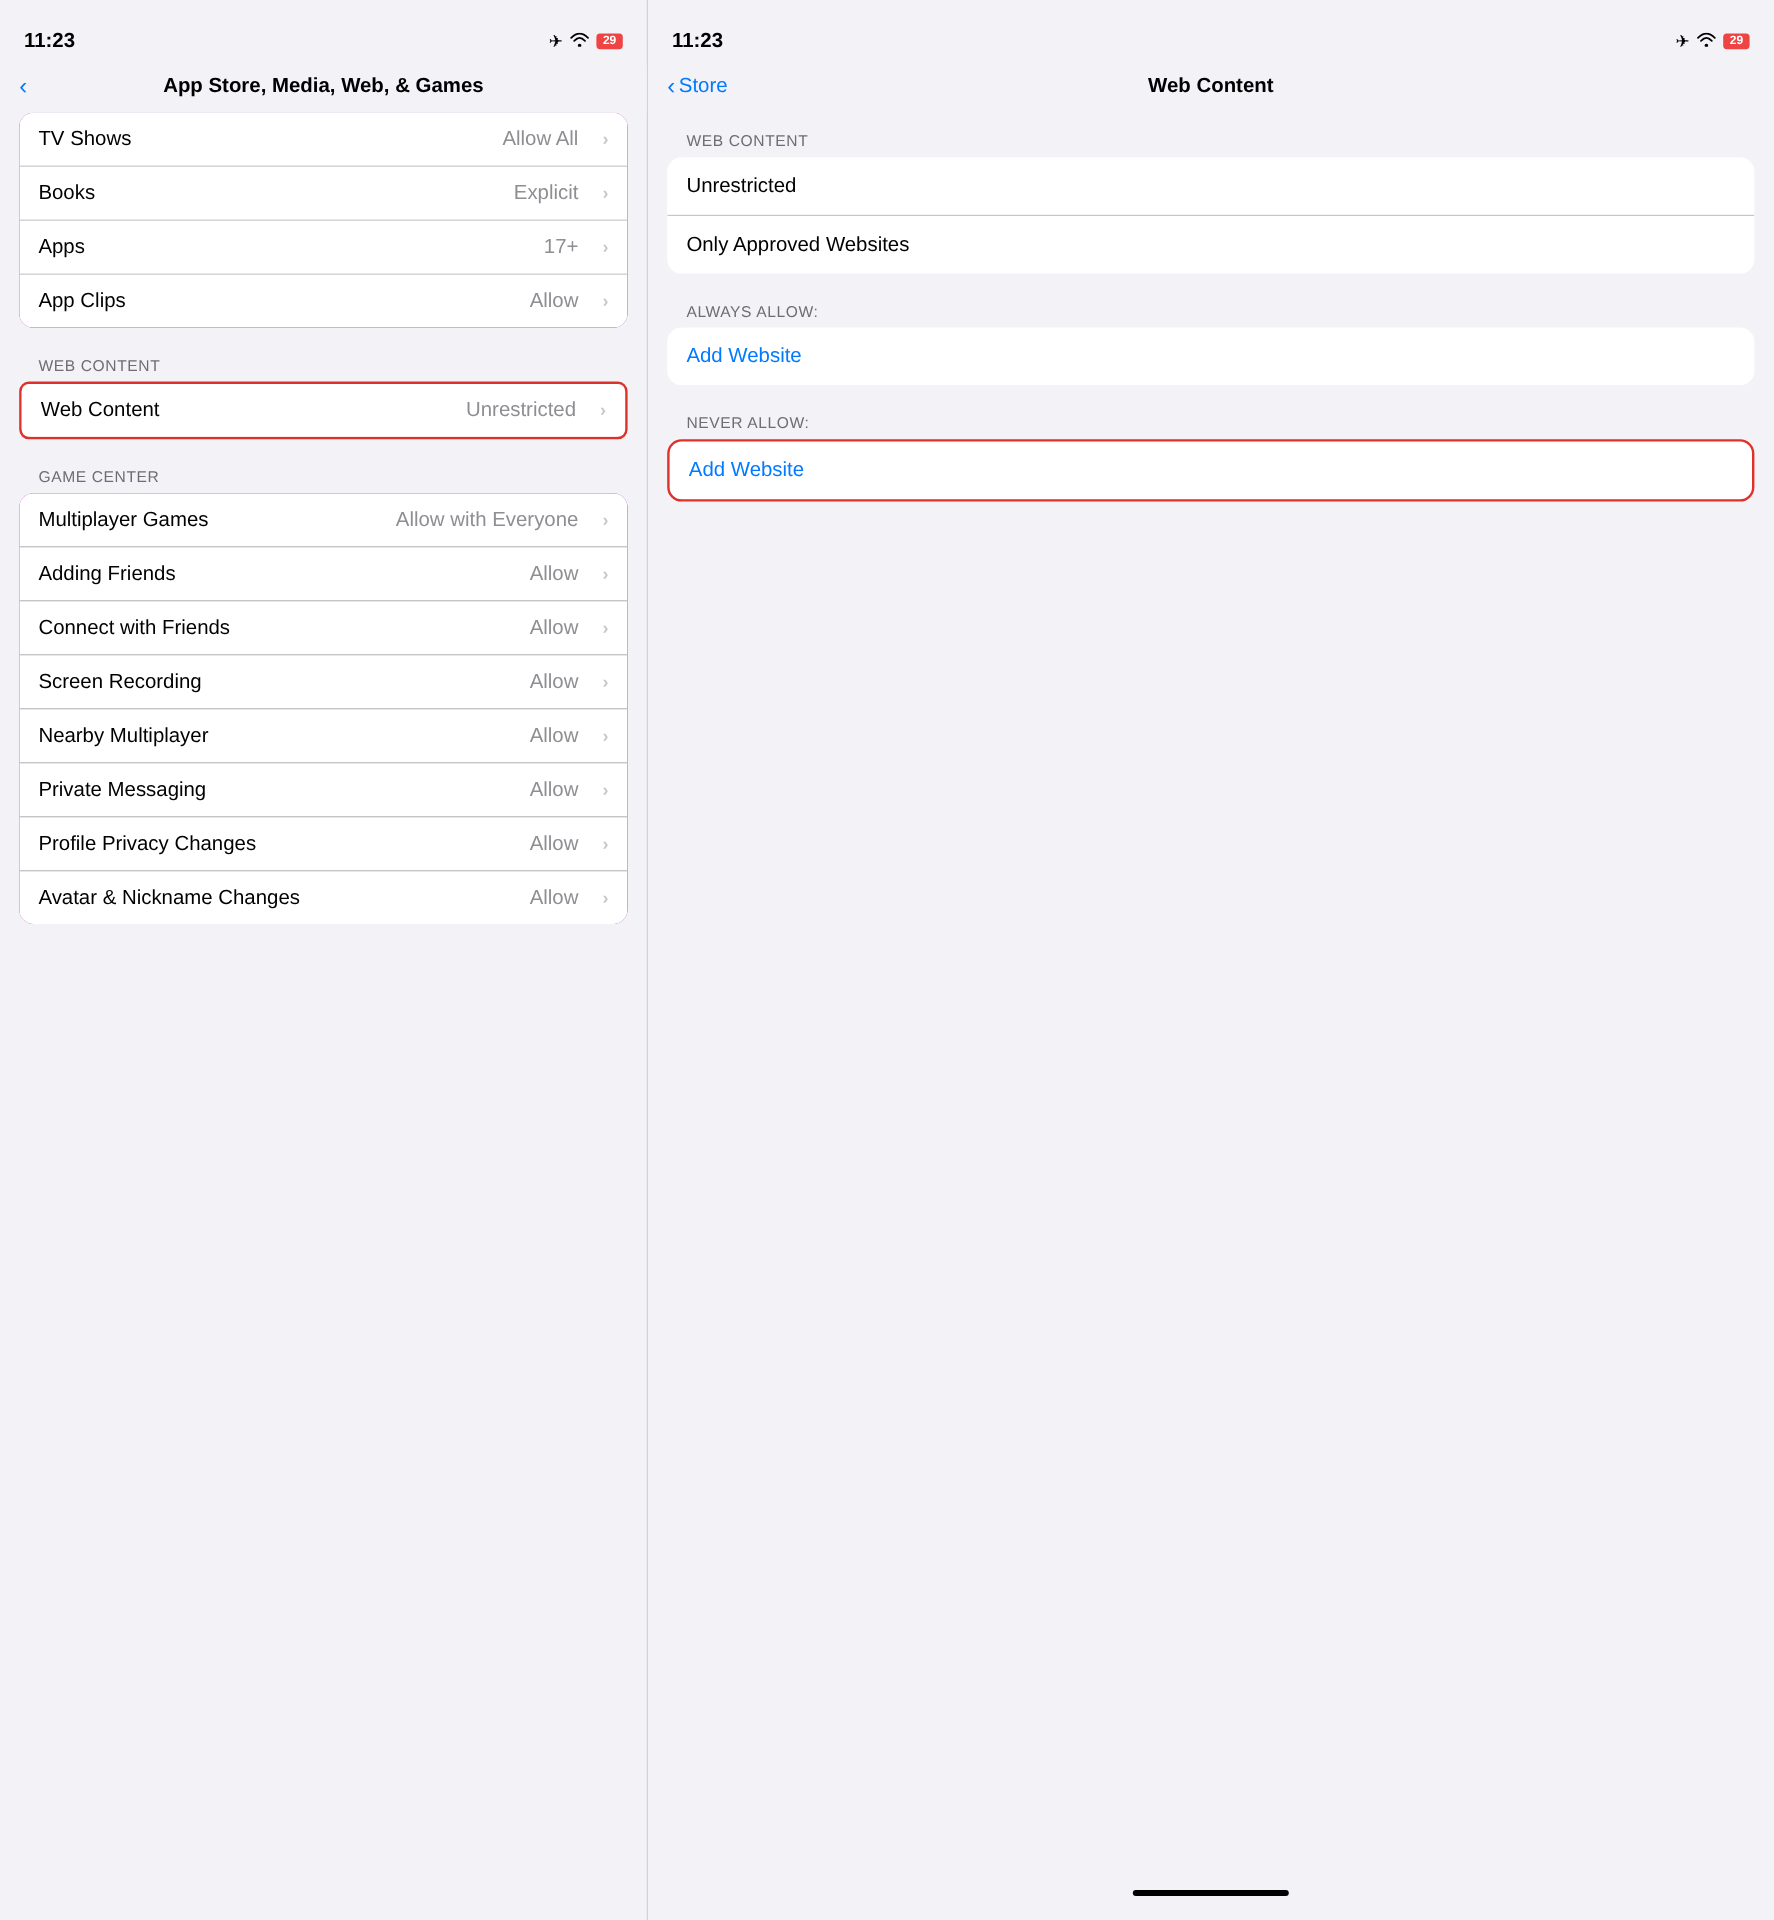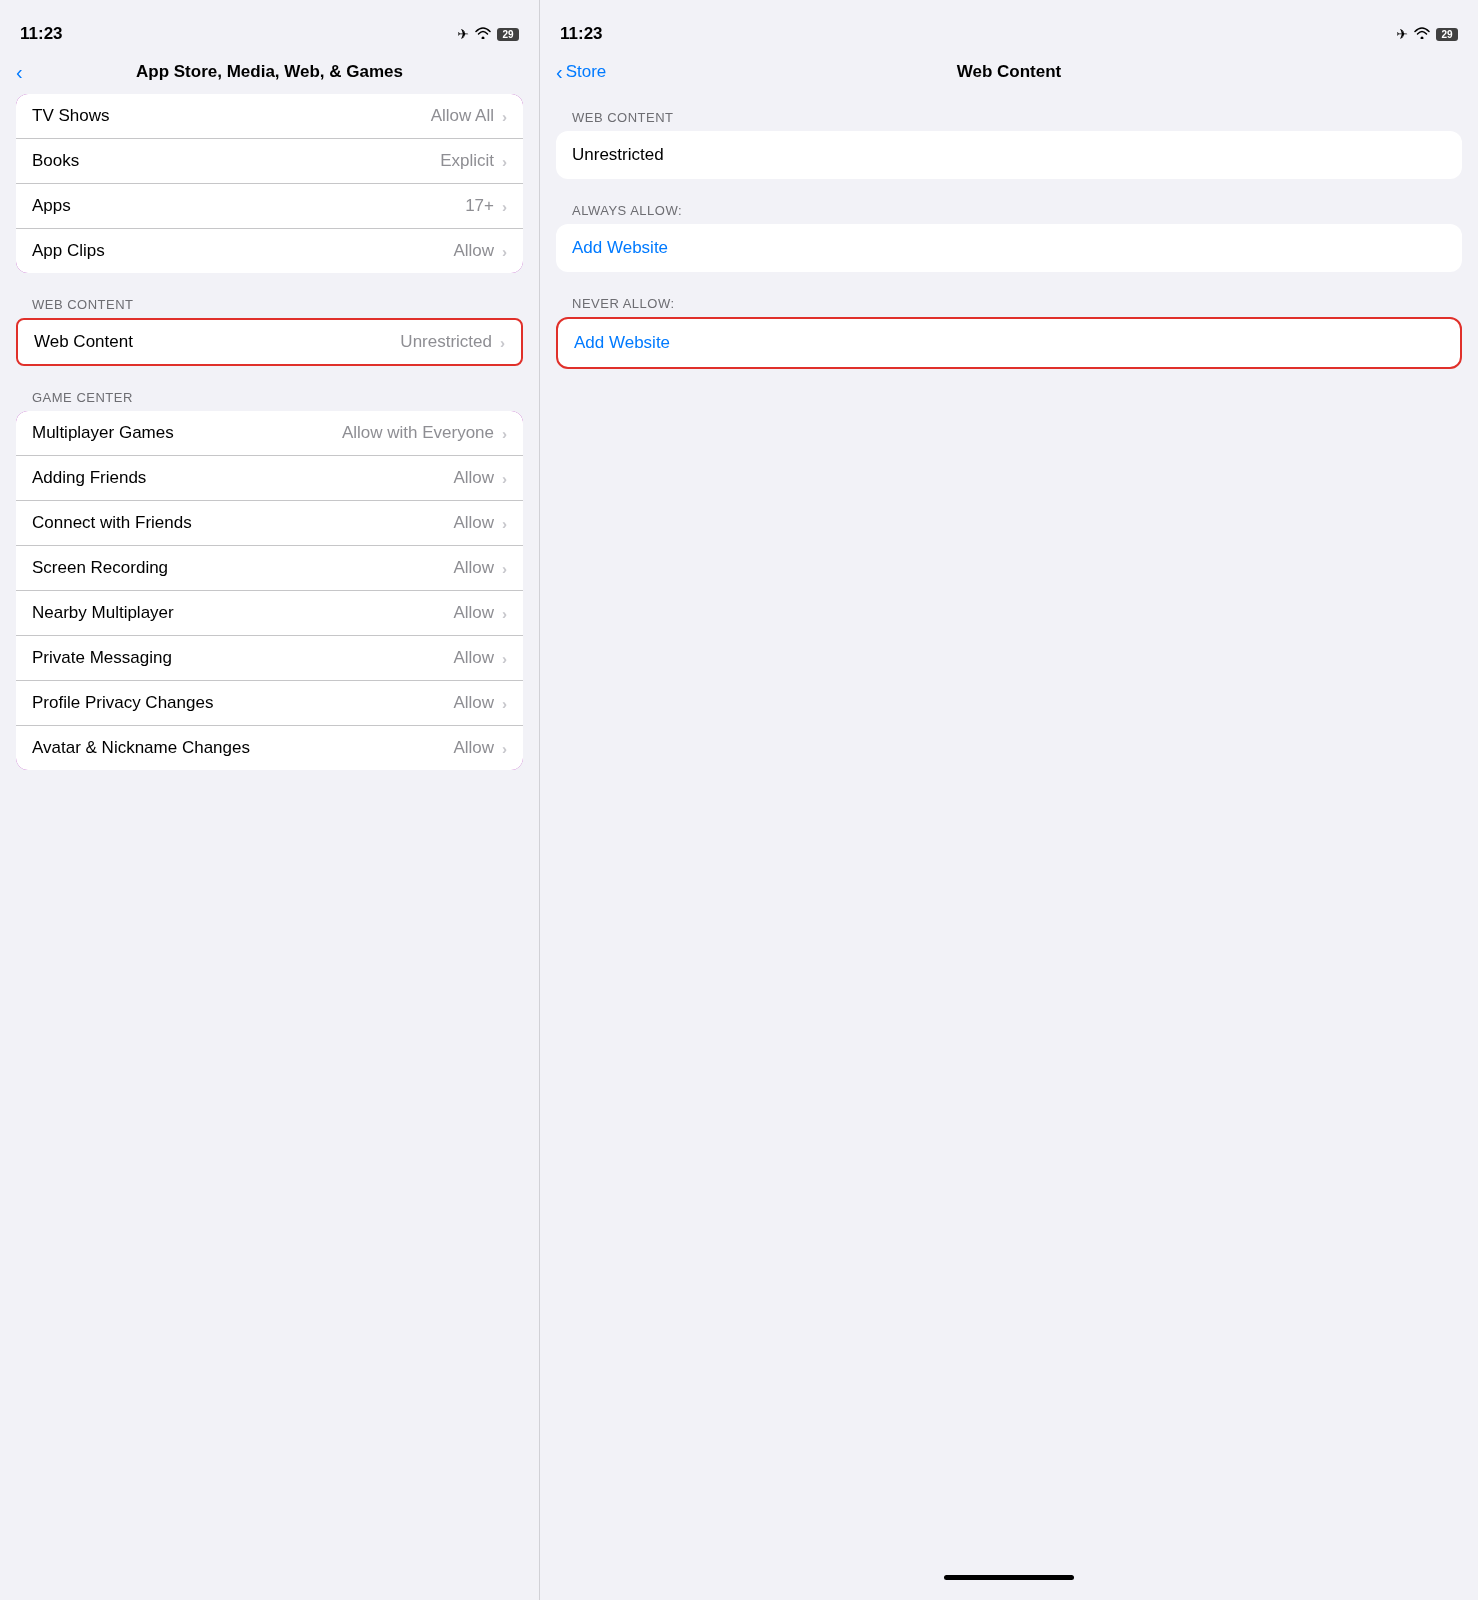--- a/index.html
+++ b/index.html
@@ -36,21 +36,21 @@
       display: flex;
       align-items: center;
       gap: 6px;
       font-size: 14px;
       color: #000;
     }
     .battery-icon {
       display: inline-flex;
       align-items: center;
       justify-content: center;
-      background: #404040;
+      background: #ef4444;
       color: #fff;
       font-size: 10px;
       font-weight: 700;
       border-radius: 3px;
       padding: 1px 4px;
       min-width: 22px;
     }
 
     .nav-header {
       display: flex;
@@ -110,21 +110,21 @@
     .list-item:last-child {
       border-bottom: none;
     }
     .list-item-left {
       font-size: 17px;
       color: #000;
     }
     .list-item-right {
       display: flex;
       align-items: center;
-      gap: 8px;
+      gap: 20px;
       color: #8e8e93;
       font-size: 17px;
       text-align: right;
     }
     .chevron {
       color: #c7c7cc;
       font-size: 15px;
       font-weight: 600;
     }
 
@@ -378,20 +378,23 @@
     </div>
     <span class="nav-title">Web Content</span>
   </div>
 
   <span class="section-label">WEB CONTENT</span>
 
   <div class="web-content-options">
     <div class="option-item">
       <span class="option-label">Unrestricted</span>
     </div>
+    <div class="option-item">
+      <span class="option-label">Only Approved Websites</span>
+    </div>
   </div>
 
 
   <span class="section-label">ALWAYS ALLOW:</span>
   <div class="always-allow-section">
     <div class="always-allow-card">
       <span class="add-website-btn">Add Website</span>
     </div>
   </div>
 

